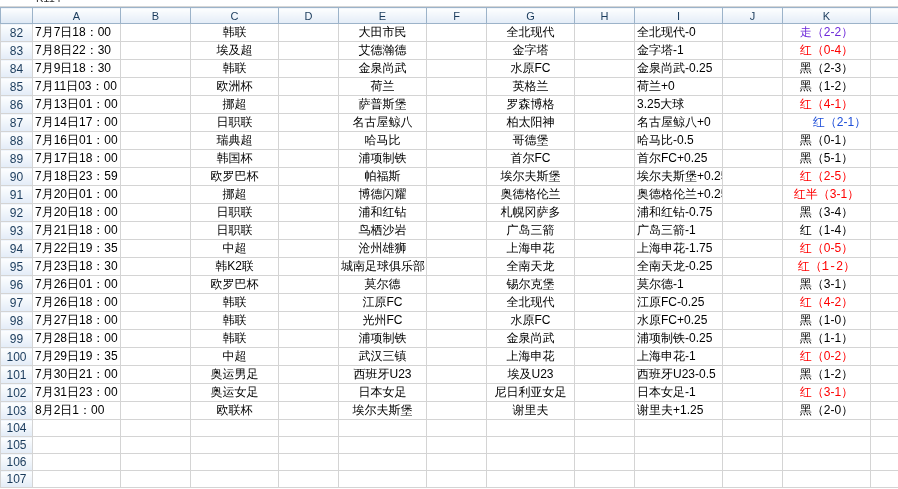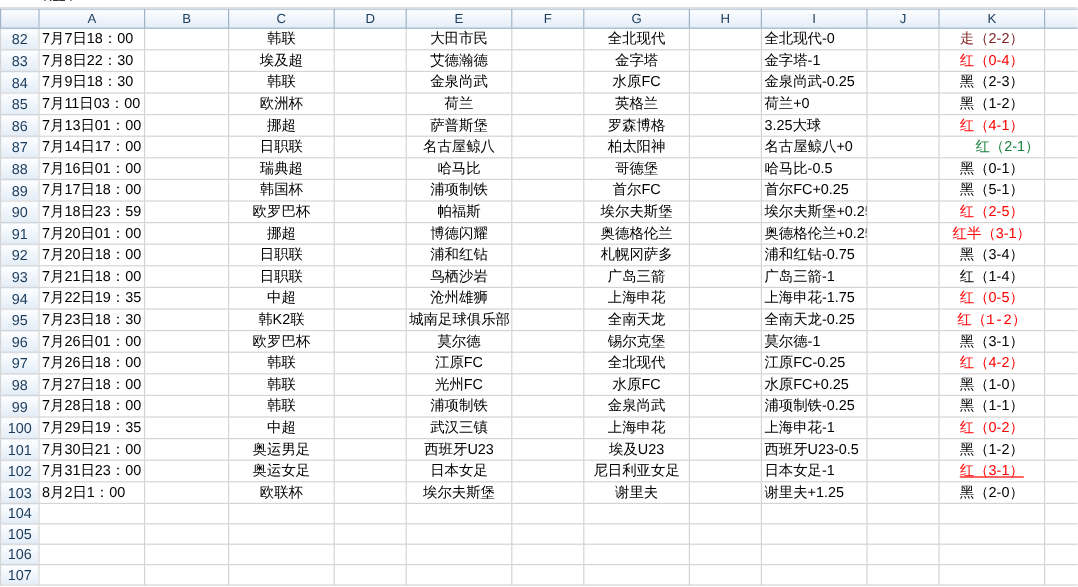--- a/index.html
+++ b/index.html
@@ -123,21 +123,21 @@
           <td class="cell lft">7月7日18：00</td>
           <td class="cell "></td>
           <td class="cell ctr">韩联</td>
           <td class="cell "></td>
           <td class="cell ctr">大田市民</td>
           <td class="cell "></td>
           <td class="cell ctr">全北现代</td>
           <td class="cell "></td>
           <td class="cell lft">全北现代-0</td>
           <td class="cell "></td>
-          <td class="cell ctr" style="color: #7f1d1d;">走（2-2）</td>
+          <td class="cell ctr" style="color: #6d28d9;">走（2-2）</td>
           <td class="cell "></td>
         </tr>
         <tr>
           <td class="rowhead">83</td>
           <td class="cell lft">7月8日22：30</td>
           <td class="cell "></td>
           <td class="cell ctr">埃及超</td>
           <td class="cell "></td>
           <td class="cell ctr">艾德瀚德</td>
           <td class="cell "></td>
@@ -198,21 +198,21 @@
           <td class="cell lft">7月14日17：00</td>
           <td class="cell "></td>
           <td class="cell ctr">日职联</td>
           <td class="cell "></td>
           <td class="cell ctr">名古屋鲸八</td>
           <td class="cell "></td>
           <td class="cell ctr">柏太阳神</td>
           <td class="cell "></td>
           <td class="cell lft">名古屋鲸八+0</td>
           <td class="cell "></td>
-          <td class="cell ctr" style="color: #15803d; padding-left: 28px;">红（2-1）</td>
+          <td class="cell ctr" style="color: #1d4ed8; padding-left: 28px;">红（2-1）</td>
           <td class="cell "></td>
         </tr>
         <tr>
           <td class="rowhead">88</td>
           <td class="cell lft">7月16日01：00</td>
           <td class="cell "></td>
           <td class="cell ctr">瑞典超</td>
           <td class="cell "></td>
           <td class="cell ctr">哈马比</td>
           <td class="cell "></td>
@@ -423,21 +423,21 @@
           <td class="cell lft">7月31日23：00</td>
           <td class="cell "></td>
           <td class="cell ctr">奥运女足</td>
           <td class="cell "></td>
           <td class="cell ctr">日本女足</td>
           <td class="cell "></td>
           <td class="cell ctr">尼日利亚女足</td>
           <td class="cell "></td>
           <td class="cell lft">日本女足-1</td>
           <td class="cell "></td>
-          <td class="cell ctr" style="color: rgb(255, 0, 0); text-decoration: underline;">红（3-1）</td>
+          <td class="cell ctr" style="color: rgb(255, 0, 0);">红（3-1）</td>
           <td class="cell "></td>
         </tr>
         <tr>
           <td class="rowhead">103</td>
           <td class="cell lft">8月2日1：00</td>
           <td class="cell "></td>
           <td class="cell ctr">欧联杯</td>
           <td class="cell "></td>
           <td class="cell ctr">埃尔夫斯堡</td>
           <td class="cell "></td>

